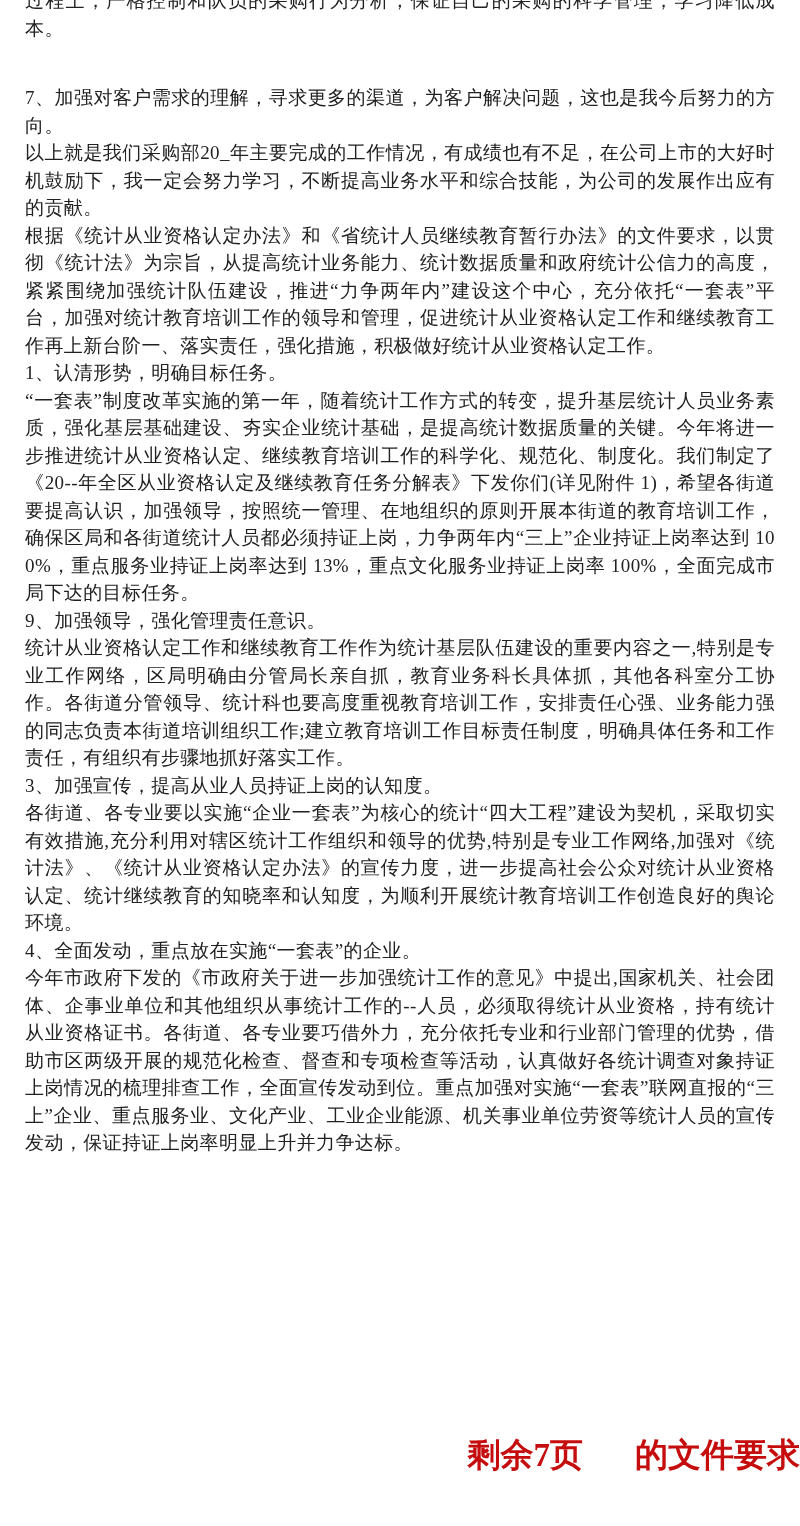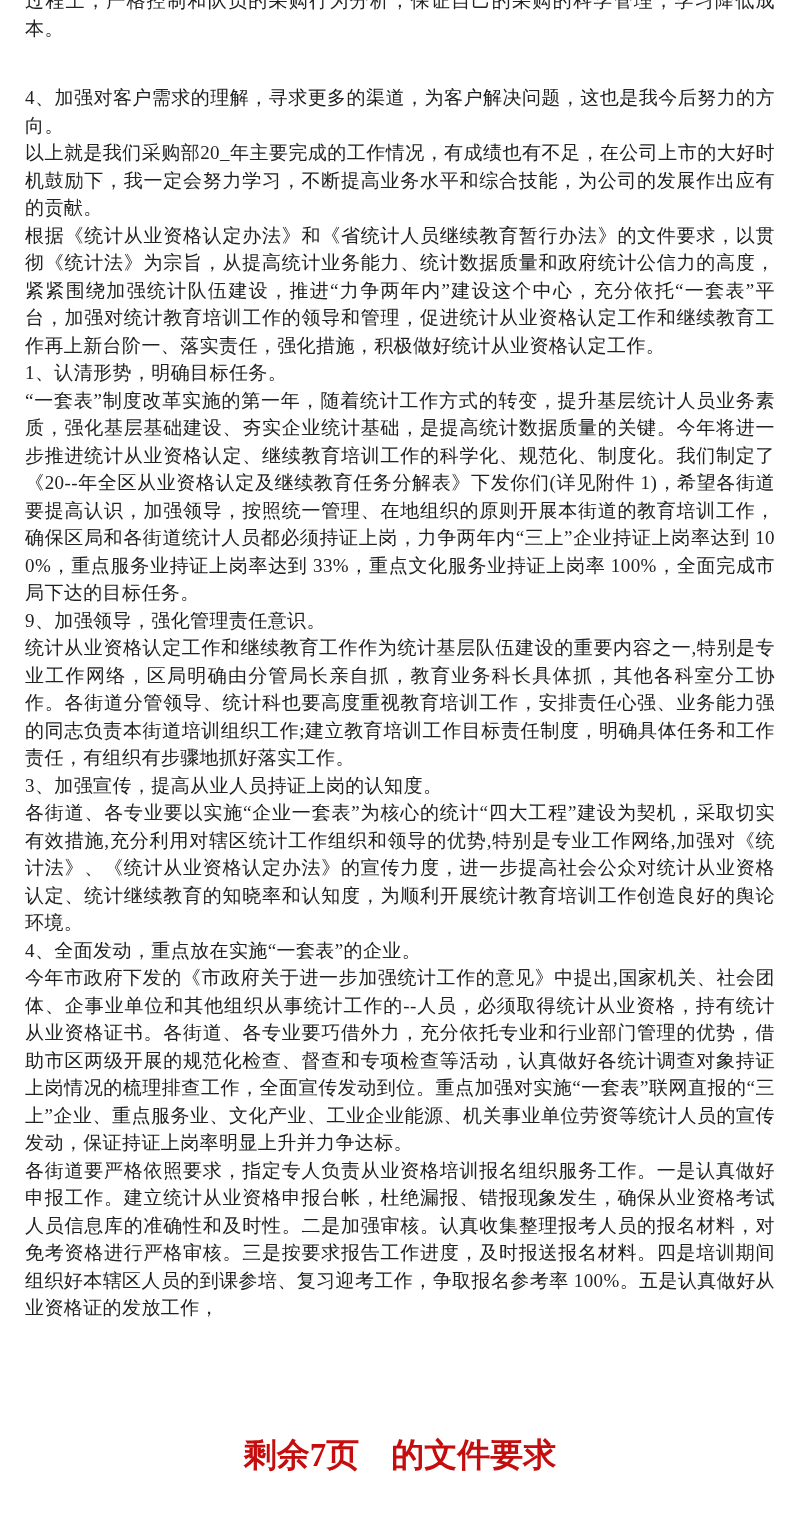--- a/index.html
+++ b/index.html
@@ -30,43 +30,42 @@
   }
   .doc-body p.gap-after {
     margin-bottom: 42px;
   }
   .footer-note {
     position: absolute;
     left: 0;
     top: 1433px;
     width: 100%;
     display: flex;
-    justify-content: center;
+    justify-content: flex-end;
     align-items: baseline;
-    gap: 32px;
+    gap: 52px;
     font-size: 33px;
     font-weight: bold;
     font-family: "Liberation Serif", serif;
   }
 </style>
 </head>
 <body style="color: rgb(33, 33, 33); background: rgb(255, 255, 255);">
 
 <div class="doc-body">
   <p class="gap-after">过程上，严格控制和队员的采购行为分析，保证自己的采购的科学管理，学习降低成本。</p>
-  <p>4、加强对客户需求的理解，寻求更多的渠道，为客户解决问题，这也是我今后努力的方向。</p>
+  <p>7、加强对客户需求的理解，寻求更多的渠道，为客户解决问题，这也是我今后努力的方向。</p>
   <p>以上就是我们采购部20_年主要完成的工作情况，有成绩也有不足，在公司上市的大好时机鼓励下，我一定会努力学习，不断提高业务水平和综合技能，为公司的发展作出应有的贡献。</p>
   <p>根据《统计从业资格认定办法》和《省统计人员继续教育暂行办法》的文件要求，以贯彻《统计法》为宗旨，从提高统计业务能力、统计数据质量和政府统计公信力的高度，紧紧围绕加强统计队伍建设，推进“力争两年内”建设这个中心，充分依托“一套表”平台，加强对统计教育培训工作的领导和管理，促进统计从业资格认定工作和继续教育工作再上新台阶一、落实责任，强化措施，积极做好统计从业资格认定工作。</p>
   <p>1、认清形势，明确目标任务。</p>
-  <p>“一套表”制度改革实施的第一年，随着统计工作方式的转变，提升基层统计人员业务素质，强化基层基础建设、夯实企业统计基础，是提高统计数据质量的关键。今年将进一步推进统计从业资格认定、继续教育培训工作的科学化、规范化、制度化。我们制定了《20--年全区从业资格认定及继续教育任务分解表》下发你们(详见附件 1)，希望各街道要提高认识，加强领导，按照统一管理、在地组织的原则开展本街道的教育培训工作，确保区局和各街道统计人员都必须持证上岗，力争两年内“三上”企业持证上岗率达到 100%，重点服务业持证上岗率达到 33%，重点文化服务业持证上岗率 100%，全面完成市局下达的目标任务。</p>
+  <p>“一套表”制度改革实施的第一年，随着统计工作方式的转变，提升基层统计人员业务素质，强化基层基础建设、夯实企业统计基础，是提高统计数据质量的关键。今年将进一步推进统计从业资格认定、继续教育培训工作的科学化、规范化、制度化。我们制定了《20--年全区从业资格认定及继续教育任务分解表》下发你们(详见附件 1)，希望各街道要提高认识，加强领导，按照统一管理、在地组织的原则开展本街道的教育培训工作，确保区局和各街道统计人员都必须持证上岗，力争两年内“三上”企业持证上岗率达到 100%，重点服务业持证上岗率达到 13%，重点文化服务业持证上岗率 100%，全面完成市局下达的目标任务。</p>
   <p>9、加强领导，强化管理责任意识。</p>
   <p>统计从业资格认定工作和继续教育工作作为统计基层队伍建设的重要内容之一,特别是专业工作网络，区局明确由分管局长亲自抓，教育业务科长具体抓，其他各科室分工协作。各街道分管领导、统计科也要高度重视教育培训工作，安排责任心强、业务能力强的同志负责本街道培训组织工作;建立教育培训工作目标责任制度，明确具体任务和工作责任，有组织有步骤地抓好落实工作。</p>
   <p>3、加强宣传，提高从业人员持证上岗的认知度。</p>
   <p>各街道、各专业要以实施“企业一套表”为核心的统计“四大工程”建设为契机，采取切实有效措施,充分利用对辖区统计工作组织和领导的优势,特别是专业工作网络,加强对《统计法》、《统计从业资格认定办法》的宣传力度，进一步提高社会公众对统计从业资格认定、统计继续教育的知晓率和认知度，为顺利开展统计教育培训工作创造良好的舆论环境。</p>
   <p>4、全面发动，重点放在实施“一套表”的企业。</p>
   <p>今年市政府下发的《市政府关于进一步加强统计工作的意见》中提出,国家机关、社会团体、企事业单位和其他组织从事统计工作的--人员，必须取得统计从业资格，持有统计从业资格证书。各街道、各专业要巧借外力，充分依托专业和行业部门管理的优势，借助市区两级开展的规范化检查、督查和专项检查等活动，认真做好各统计调查对象持证上岗情况的梳理排查工作，全面宣传发动到位。重点加强对实施“一套表”联网直报的“三上”企业、重点服务业、文化产业、工业企业能源、机关事业单位劳资等统计人员的宣传发动，保证持证上岗率明显上升并力争达标。</p>
-  <p>各街道要严格依照要求，指定专人负责从业资格培训报名组织服务工作。一是认真做好申报工作。建立统计从业资格申报台帐，杜绝漏报、错报现象发生，确保从业资格考试人员信息库的准确性和及时性。二是加强审核。认真收集整理报考人员的报名材料，对免考资格进行严格审核。三是按要求报告工作进度，及时报送报名材料。四是培训期间组织好本辖区人员的到课参培、复习迎考工作，争取报名参考率 100%。五是认真做好从业资格证的发放工作，</p>
 </div>
 
 <div class="footer-note" style="color: rgb(197, 13, 13);">
   <span>剩余7页</span>
   <span>的文件要求</span>
 </div>
 
 </body></html>

